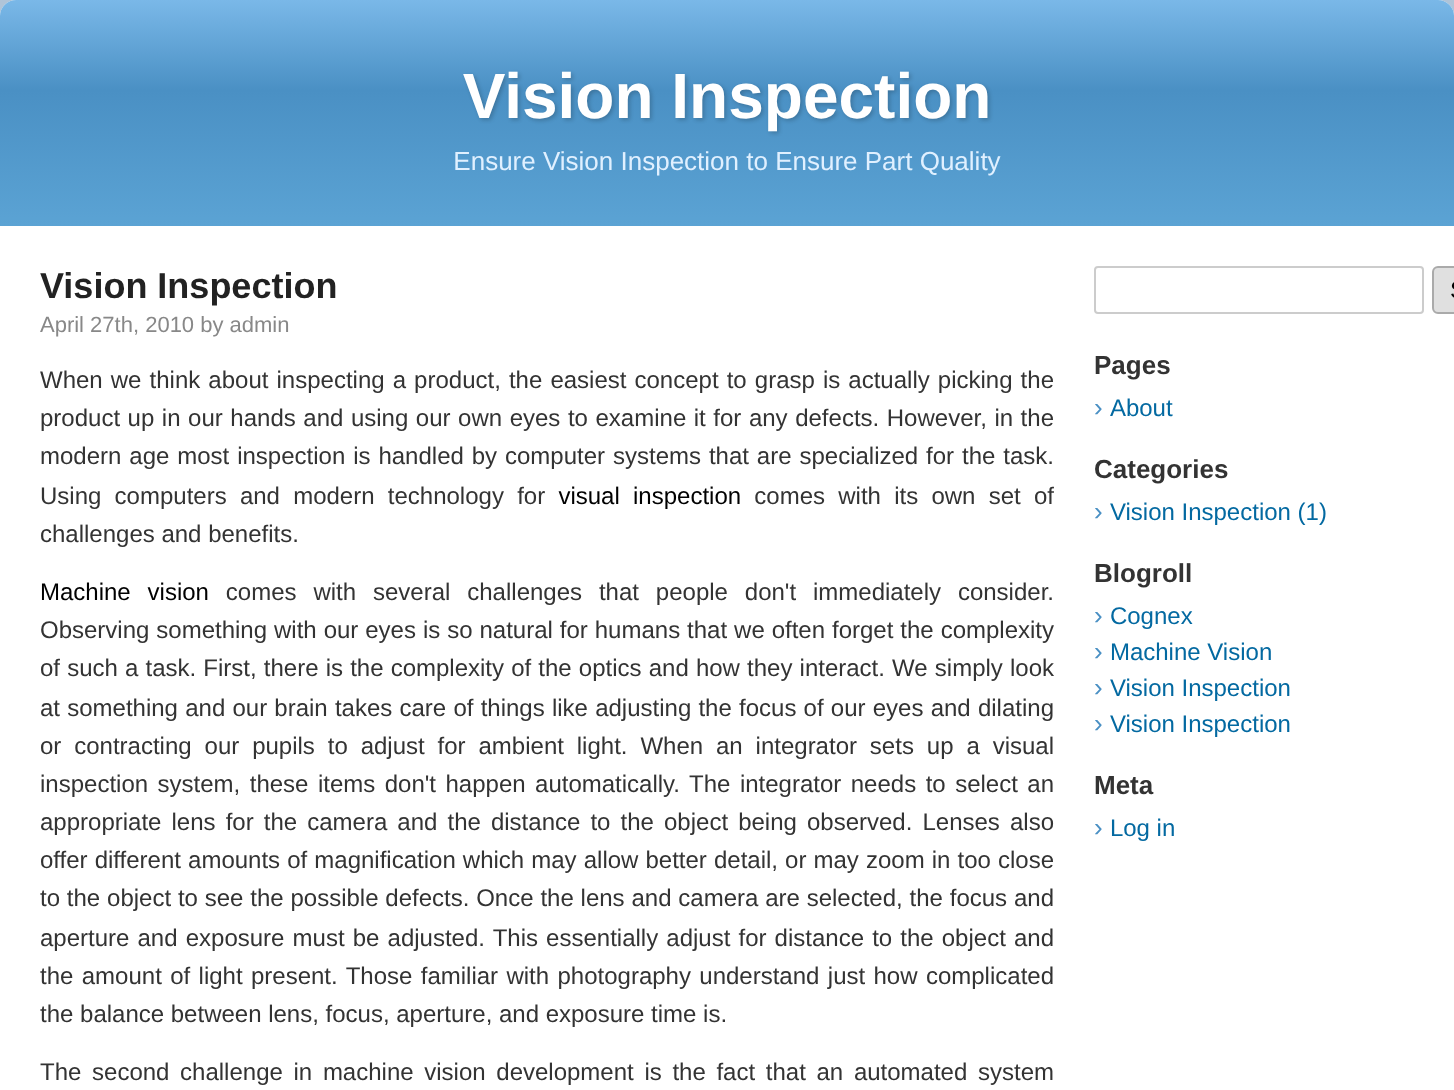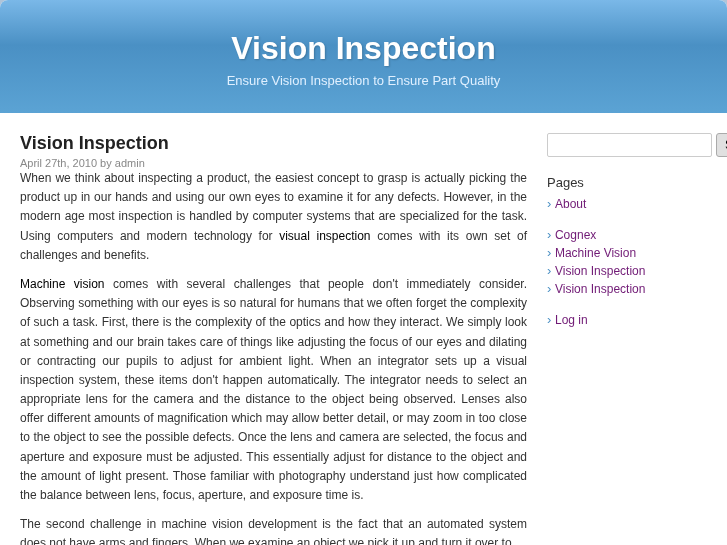--- a/index.html
+++ b/index.html
@@ -47,20 +47,21 @@
     }
     .post-title {
       font-size: 18px;
       font-weight: bold;
       color: #222;
       margin-bottom: 3px;
     }
     .post-meta {
       font-size: 11px;
       color: #888;
+      margin-bottom: 12px;
     }
     .post-body p {
       font-size: 12px;
       line-height: 1.6;
       color: #333;
       margin-bottom: 10px;
       text-align: justify;
     }
     .post-body a {
       color: #000000;
@@ -94,33 +95,33 @@
       font-size: 12px;
       cursor: pointer;
       height: 24px;
     }
     
     .sidebar-section {
       margin-bottom: 16px;
     }
     .sidebar-section-title {
       font-size: 13px;
-      font-weight: normal;
+      font-weight: bold;
       color: #333;
       margin-bottom: 6px;
     }
     .sidebar-section ul {
       list-style: none;
       padding: 0;
     }
     .sidebar-section ul li {
       margin-bottom: 3px;
     }
     .sidebar-section ul li a {
-      color: #701a75;
+      color: #0369a1;
       text-decoration: none;
       font-size: 12px;
     }
     .sidebar-section ul li::before {
       content: "› ";
       color: #4a90c4;
     }
   </style>
 </head>
 <body>
@@ -158,32 +159,38 @@
       </div>
 
       <div class="sidebar-section">
         <div class="sidebar-section-title">Pages</div>
         <ul>
           <li><a href="#">About</a></li>
         </ul>
       </div>
 
       <div class="sidebar-section">
+        <div class="sidebar-section-title">Categories</div>
+        <ul>
+          <li><a href="#">Vision Inspection (1)</a></li>
+        </ul>
       </div>
 
       <div class="sidebar-section">
+        <div class="sidebar-section-title">Blogroll</div>
         <ul>
           <li><a href="#">Cognex</a></li>
           <li><a href="#">Machine Vision</a></li>
           <li><a href="#">Vision Inspection</a></li>
           <li><a href="#">Vision Inspection</a></li>
         </ul>
       </div>
 
       <div class="sidebar-section">
+        <div class="sidebar-section-title">Meta</div>
         <ul>
           <li><a href="#">Log in</a></li>
         </ul>
       </div>
 
     </div>
   </div>
 </div>
 
 </body></html>

